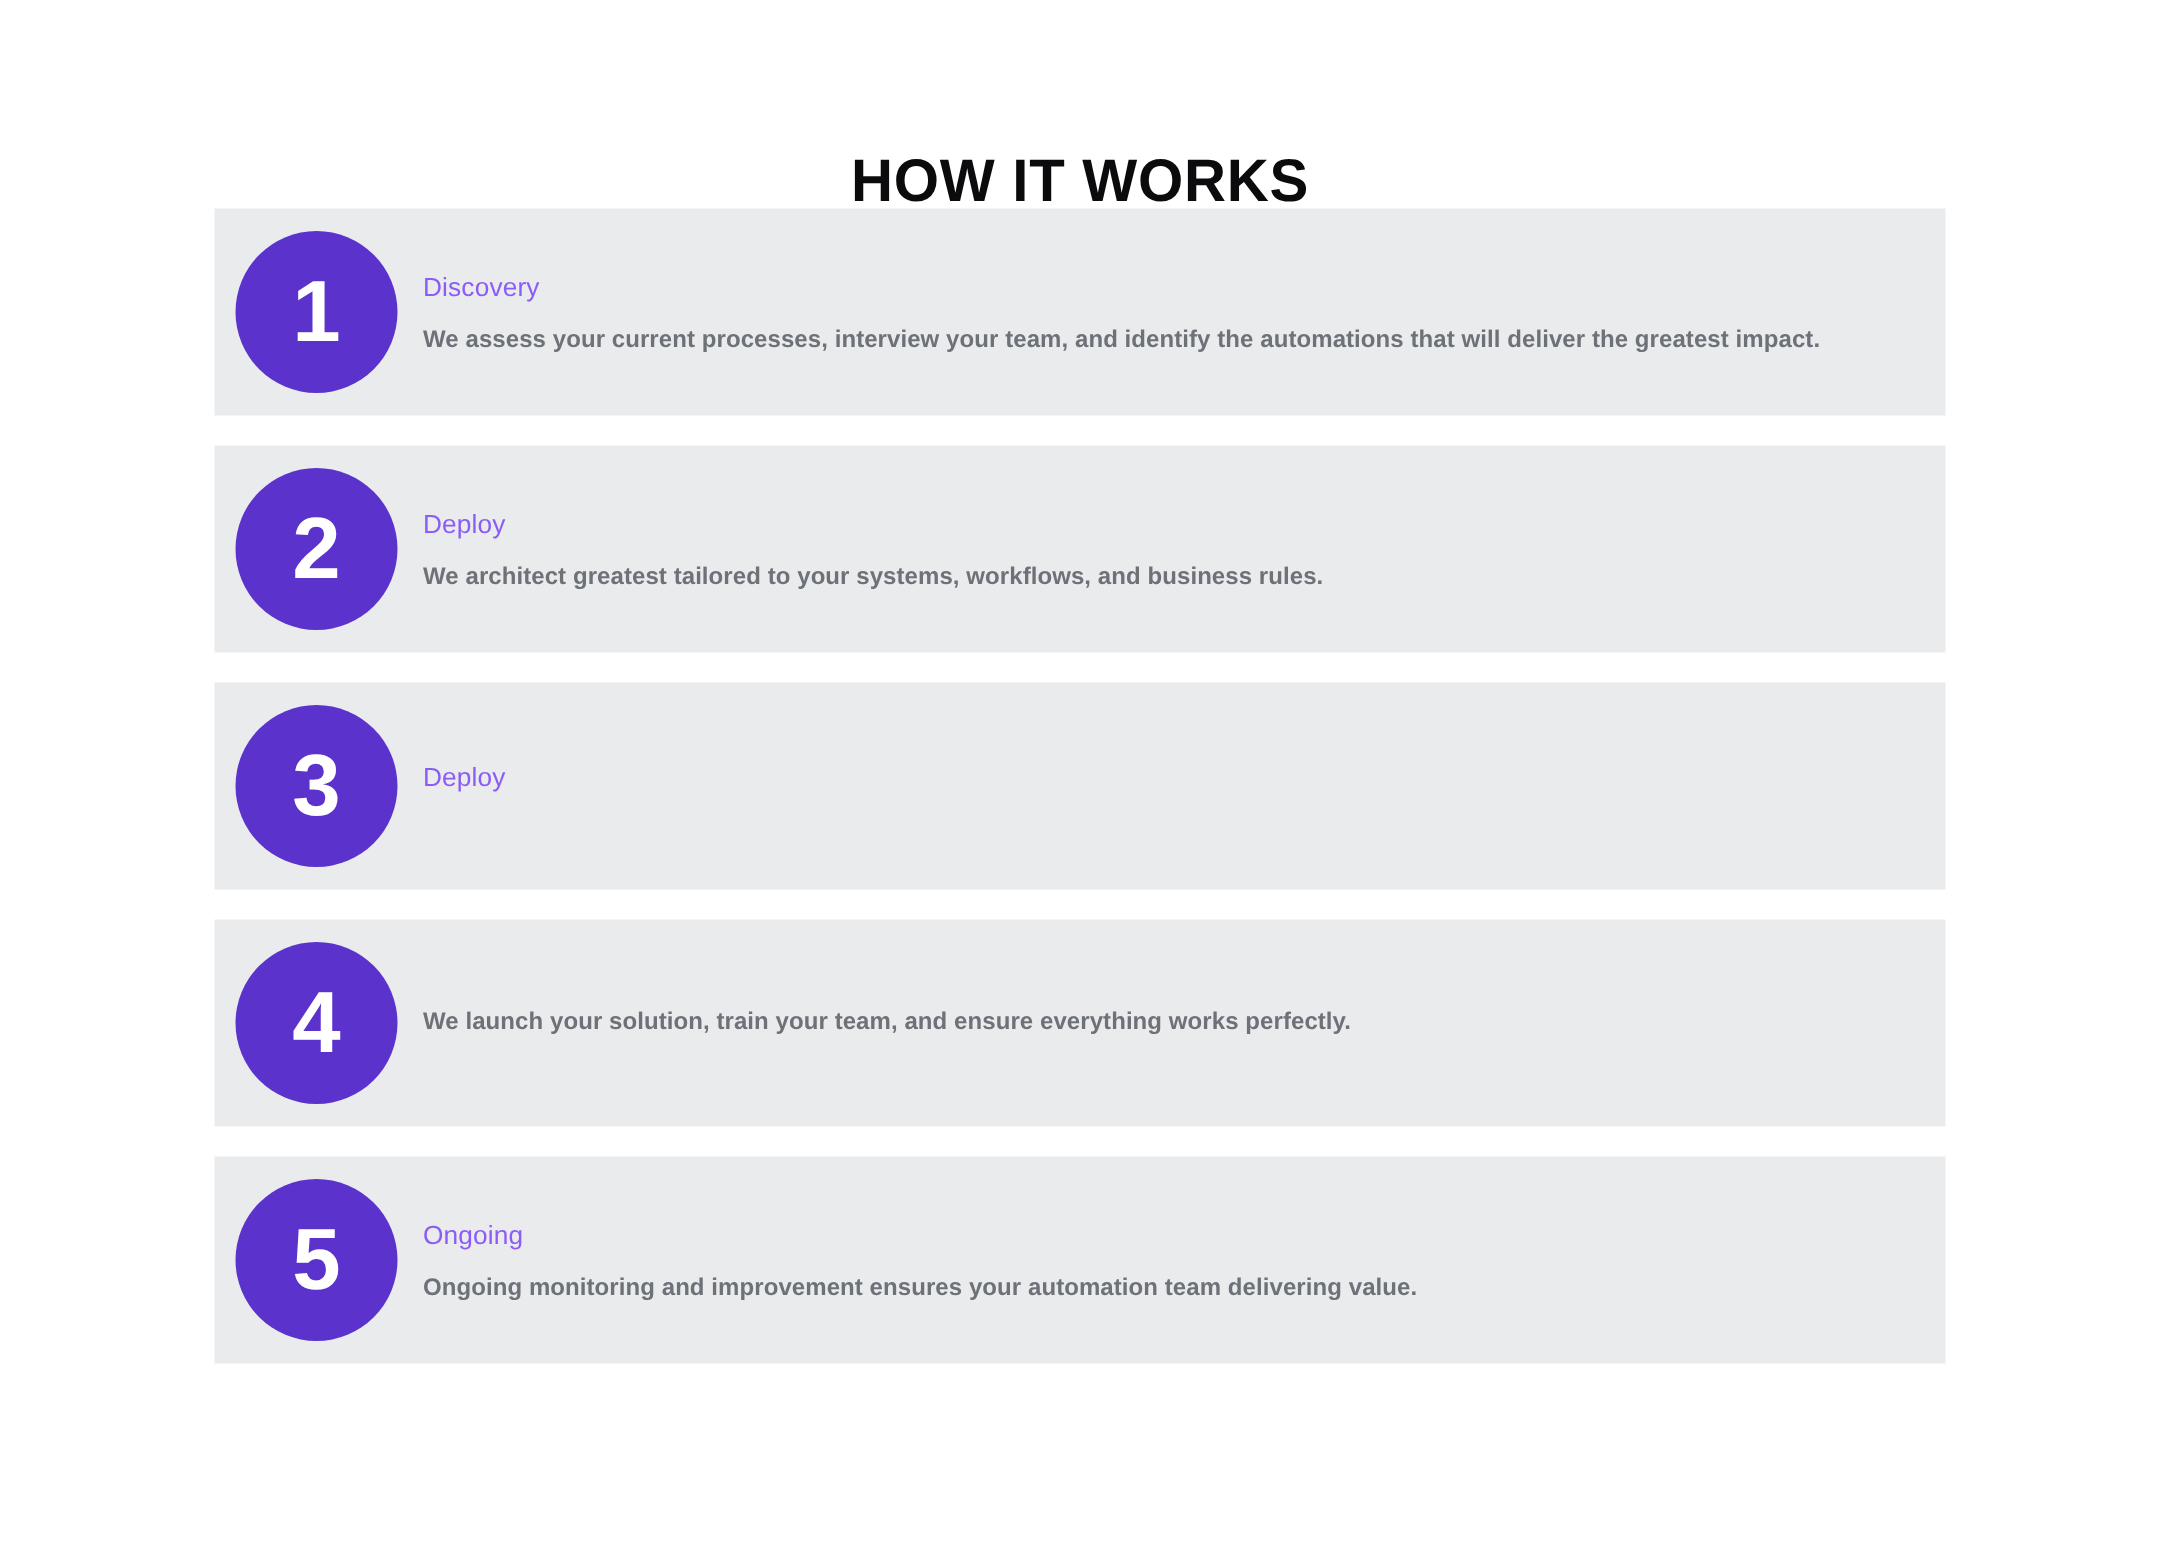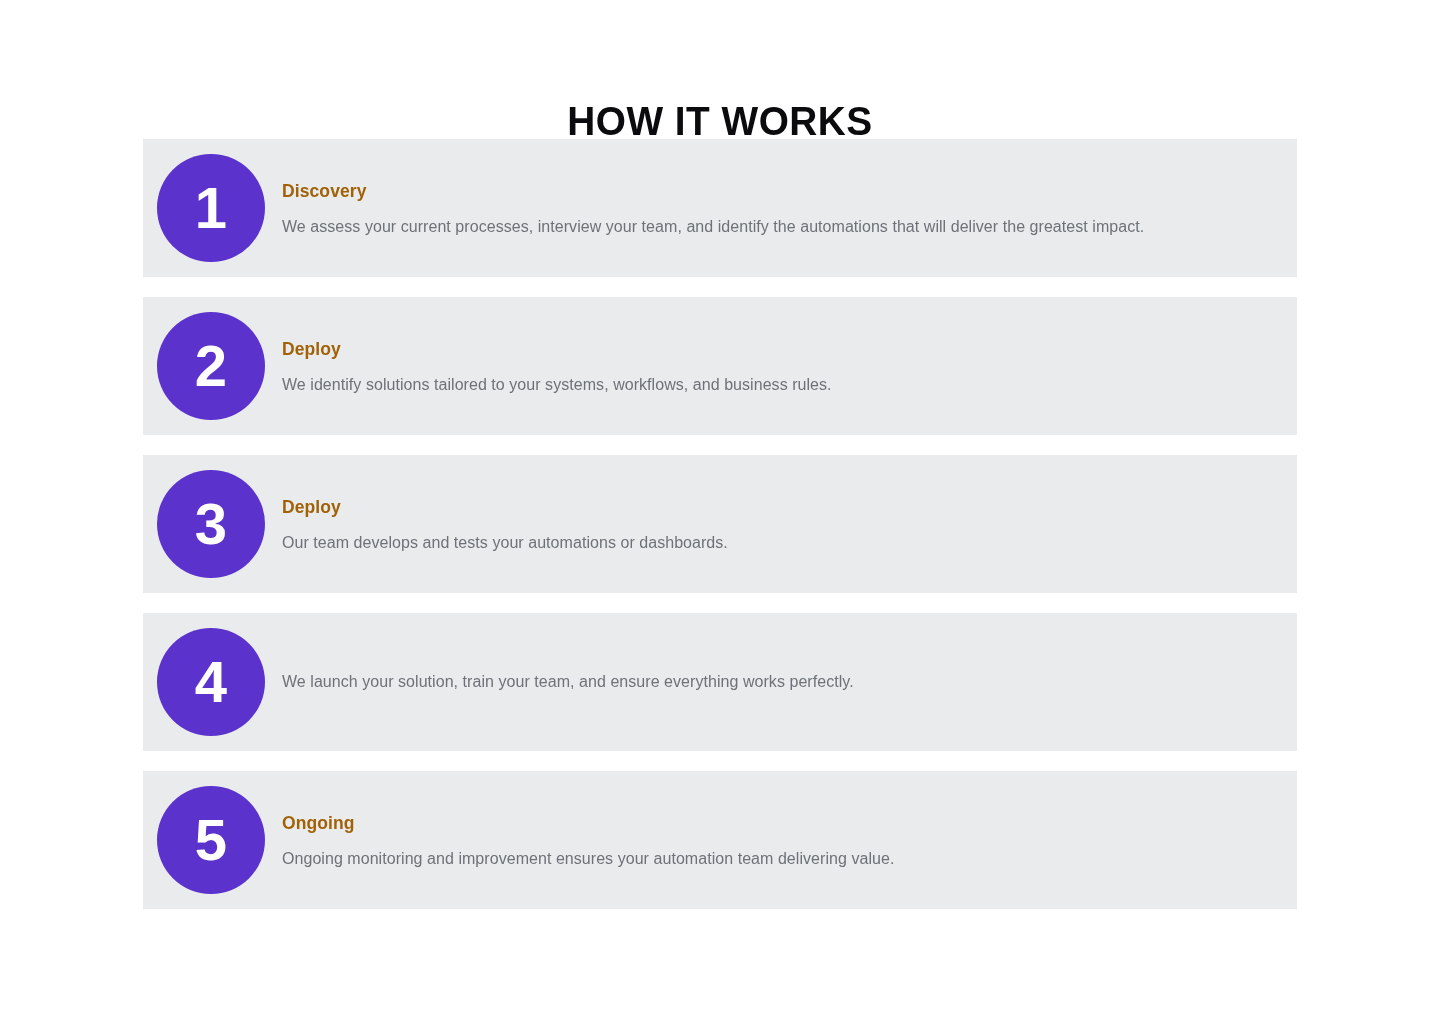--- a/index.html
+++ b/index.html
@@ -80,30 +80,30 @@
   .step-text {
     margin-left: 17px;
     display: flex;
     flex-direction: column;
     justify-content: center;
   }
 
   .step-heading {
     font-size: 17.5px;
     line-height: 24px;
-    font-weight: 700;
-    color: #a16207;
+    font-weight: 400;
+    color: #8b5cf6;
     margin: 0 0 13px 0;
     letter-spacing: 0.1px;
   }
 
   .step-desc {
     font-size: 16px;
     line-height: 22px;
-    font-weight: 400;
+    font-weight: 700;
     color: #6d7278;
     margin: 0;
     letter-spacing: 0.05px;
   }
 </style>
 </head>
 <body>
 
 <div class="page">
 
@@ -116,29 +116,28 @@
       <div class="step-text">
         <div class="step-heading">Discovery</div>
         <div class="step-desc">We assess your current processes, interview your team, and identify the automations that will deliver the greatest impact.</div>
       </div>
     </div>
 
     <div class="step-card">
       <div class="step-badge">2</div>
       <div class="step-text">
         <div class="step-heading">Deploy</div>
-        <div class="step-desc">We identify solutions tailored to your systems, workflows, and business rules.</div>
+        <div class="step-desc">We architect greatest tailored to your systems, workflows, and business rules.</div>
       </div>
     </div>
 
     <div class="step-card">
       <div class="step-badge">3</div>
       <div class="step-text">
         <div class="step-heading">Deploy</div>
-        <div class="step-desc">Our team develops and tests your automations or dashboards.</div>
       </div>
     </div>
 
     <div class="step-card">
       <div class="step-badge">4</div>
       <div class="step-text">
         <div class="step-desc">We launch your solution, train your team, and ensure everything works perfectly.</div>
       </div>
     </div>
 

